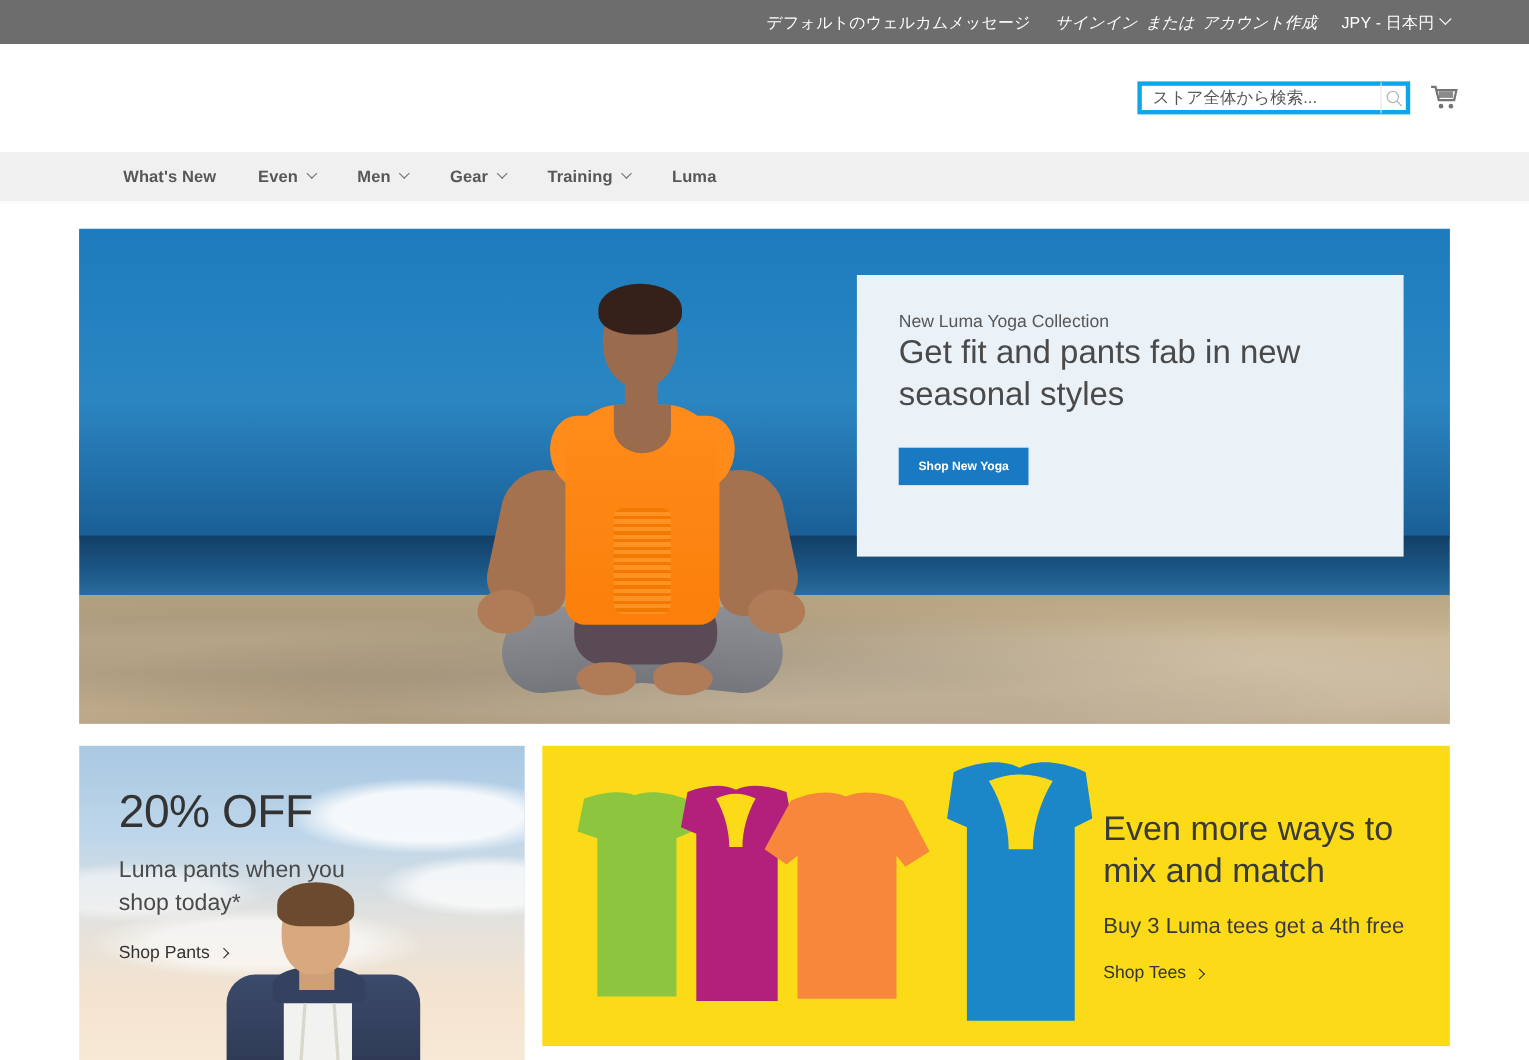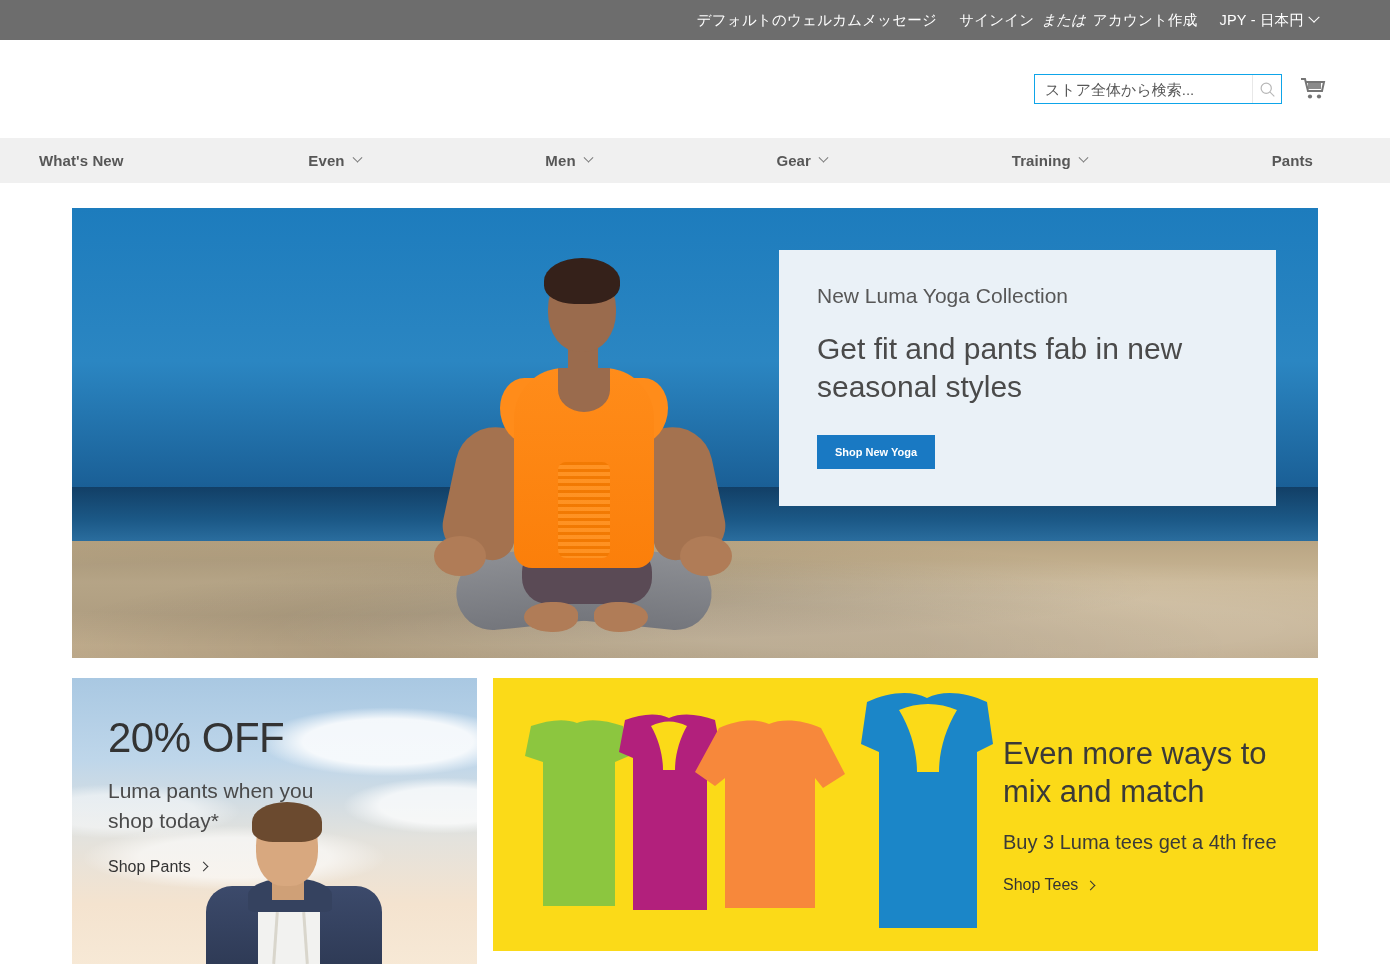--- a/index.html
+++ b/index.html
@@ -20,20 +20,21 @@
     justify-content: flex-end;
     padding-right: 72px;
     color: #ffffff;
     font-size: 14.5px;
   }
   .top-panel .welcome { margin-right: 22px; letter-spacing: .2px; }
   .top-panel a {
     color: #ffffff;
     text-decoration: none;
     letter-spacing: .2px;
+    font-style: italic;
   }
   .top-panel .sep { margin: 0 7px; font-style: italic; }
   .top-panel .currency {
     margin-left: 22px;
     display: inline-flex;
     align-items: center;
     gap: 6px;
     cursor: pointer;
     letter-spacing: .2px;
     justify-content: space-between;
@@ -73,21 +74,21 @@
     right: 60px;
     top: 50%;
     transform: translateY(-50%);
     display: flex;
     align-items: center;
     gap: 14px;
   }
   .search-box {
     width: 248px;
     height: 30px;
-    border: 1px solid #0ea5e9;
+    border: 4px solid #0ea5e9;
     background: #ffffff;
     display: flex;
     align-items: center;
     position: relative;
   }
   .search-box input {
     flex: 1;
     border: none;
     outline: none;
     font-size: 15px;
@@ -109,23 +110,22 @@
     display: flex; align-items: center; justify-content: center;
     cursor: pointer;
   }
 
   
   .nav {
     height: 46px;
     background: #f0f0f0;
     display: flex;
     align-items: center;
-    padding: 0 39px;
+    padding: 0 112px;
     border-bottom: 1px solid #ffffff;
-    justify-content: space-between;
   }
   .nav-item {
     display: inline-flex;
     align-items: center;
     gap: 9px;
     margin-right: 38px;
     font-size: 15px;
     font-weight: bold;
     color: #575757;
     cursor: pointer;
@@ -204,21 +204,21 @@
 
   .hero-panel {
     position: absolute;
     left: 707px;
     top: 42px;
     width: 497px;
     height: 256px;
     background: #eaf1f7;
     padding: 34px 38px;
   }
-  .hero-eyebrow { font-size: 21px; color: #575757; font-weight: 400; margin-bottom: 22px; }
+  .hero-eyebrow { font-size: 16px; color: #575757; font-weight: 400; }
   .hero-title {
     font-size: 30px;
     line-height: 1.28;
     color: #4a4a4a;
     font-weight: 400;
     margin-bottom: 28px;
     max-width: 410px;
   }
   .hero-cta {
     display: inline-block;
@@ -361,21 +361,21 @@
   </div>
   <div class="nav-item">
     <span>Gear</span>
     <span class="chev"></span>
   </div>
   <div class="nav-item">
     <span>Training</span>
     <span class="chev"></span>
   </div>
   <div class="nav-item">
-    <span>Pants</span>
+    <span>Luma</span>
   </div>
 </div>
 
 <div class="content">
 
   <div class="hero">
     <div class="sky"></div>
     <div class="sea"></div>
     <div class="sand"></div>
 

